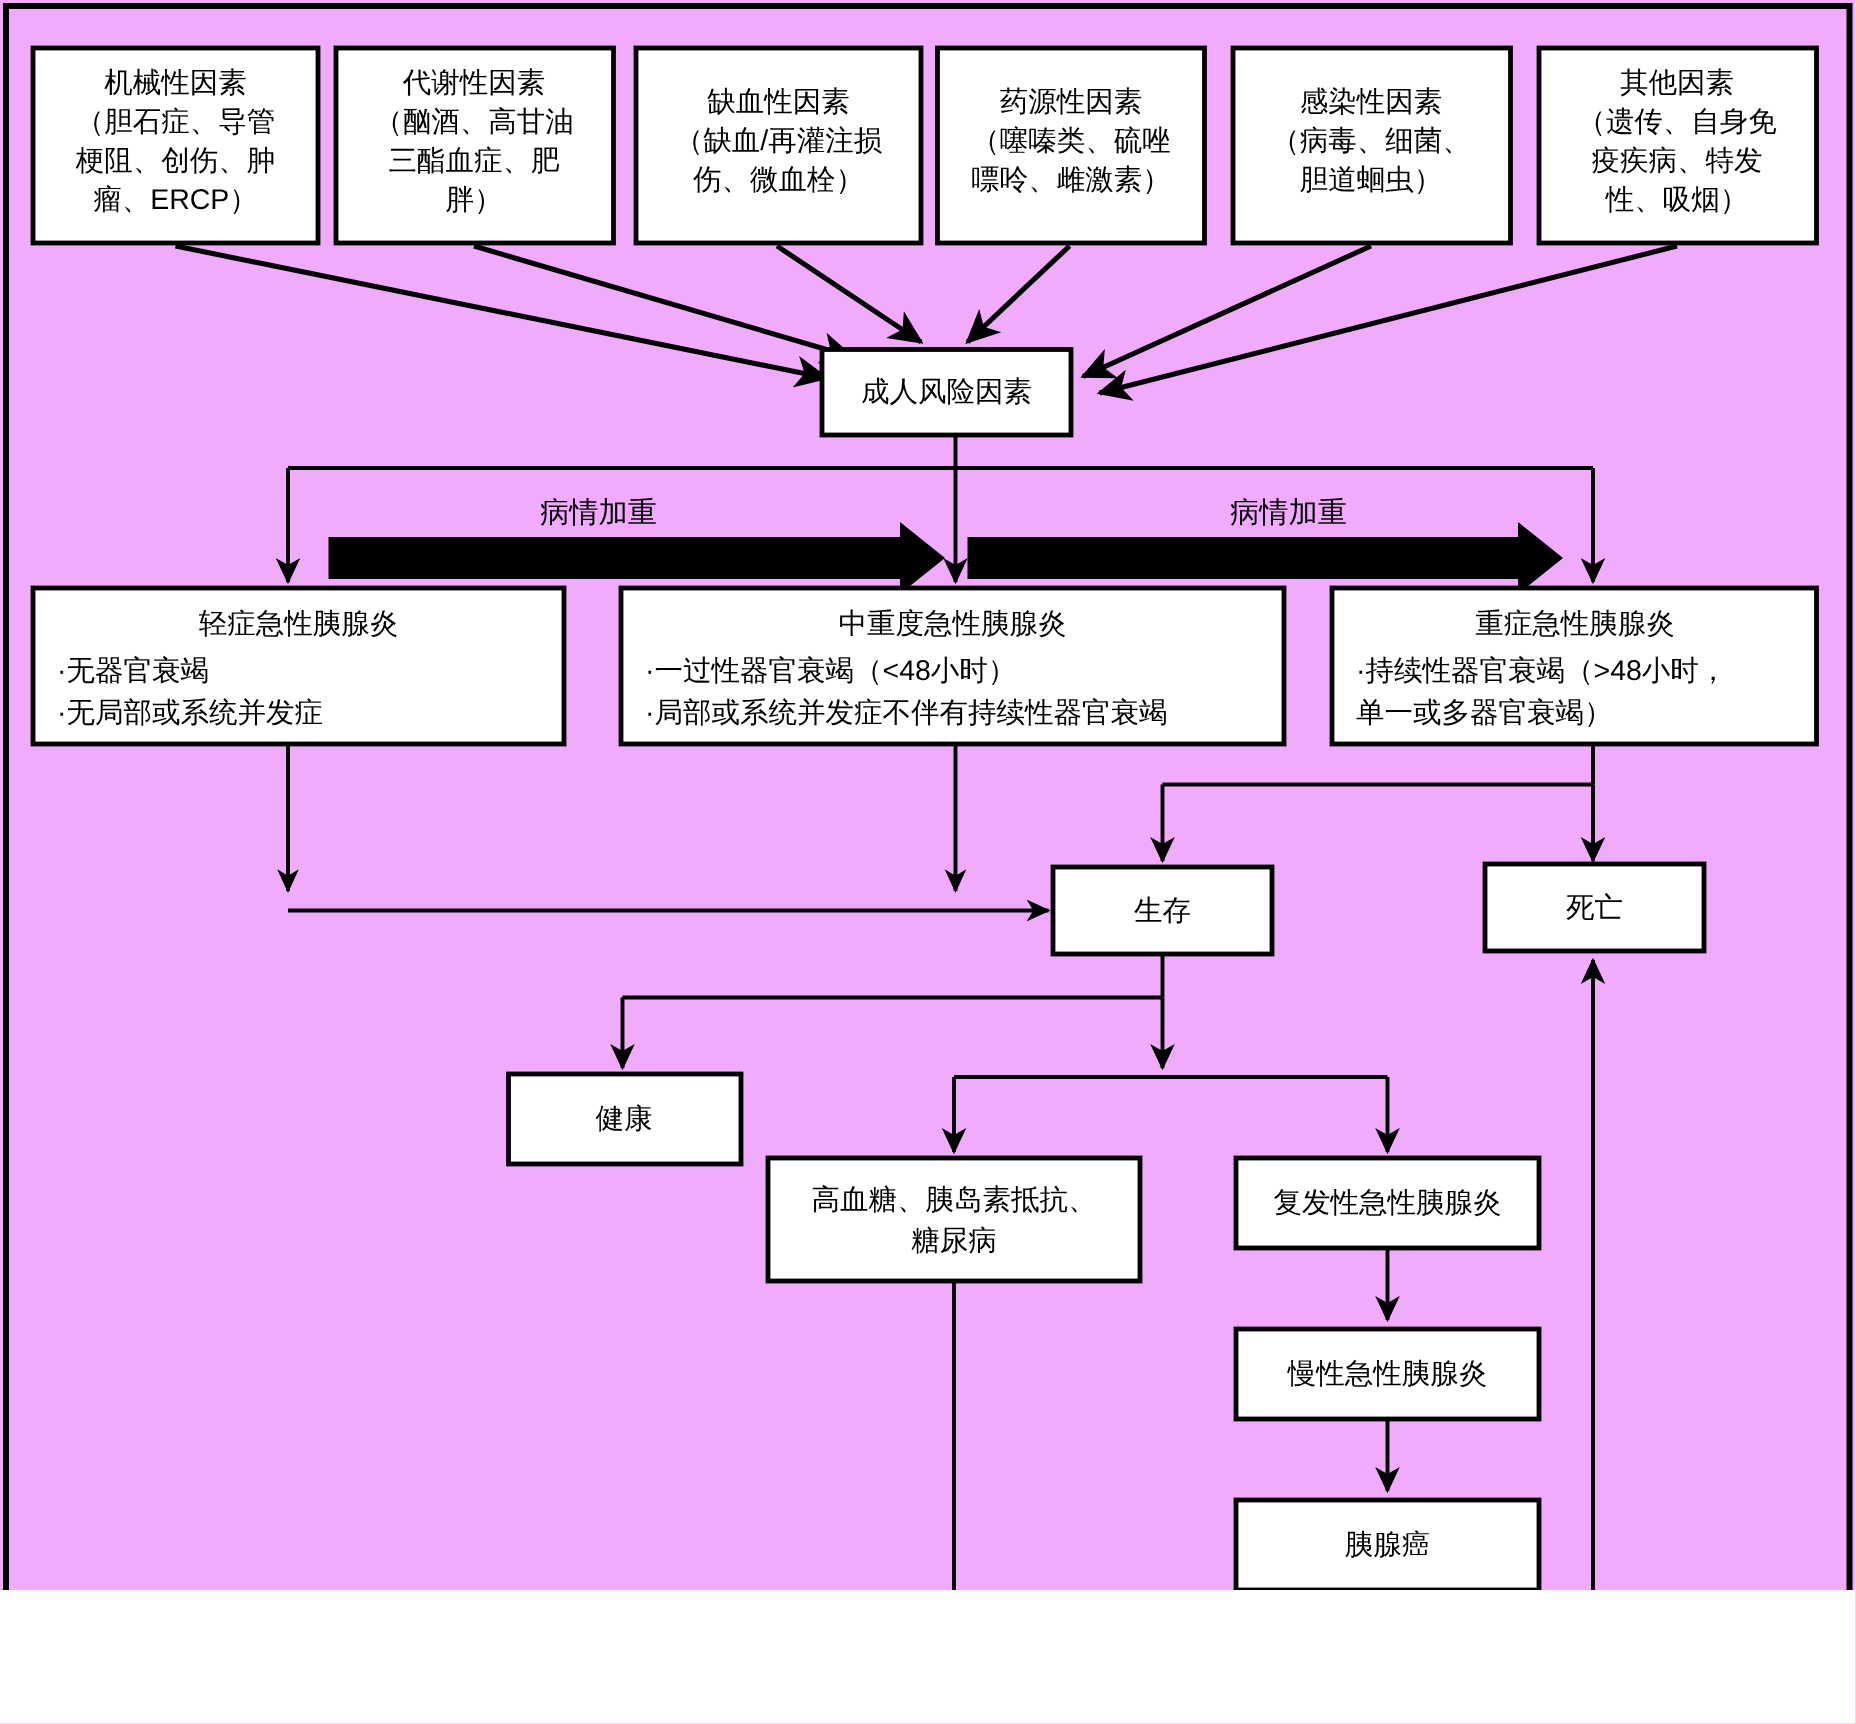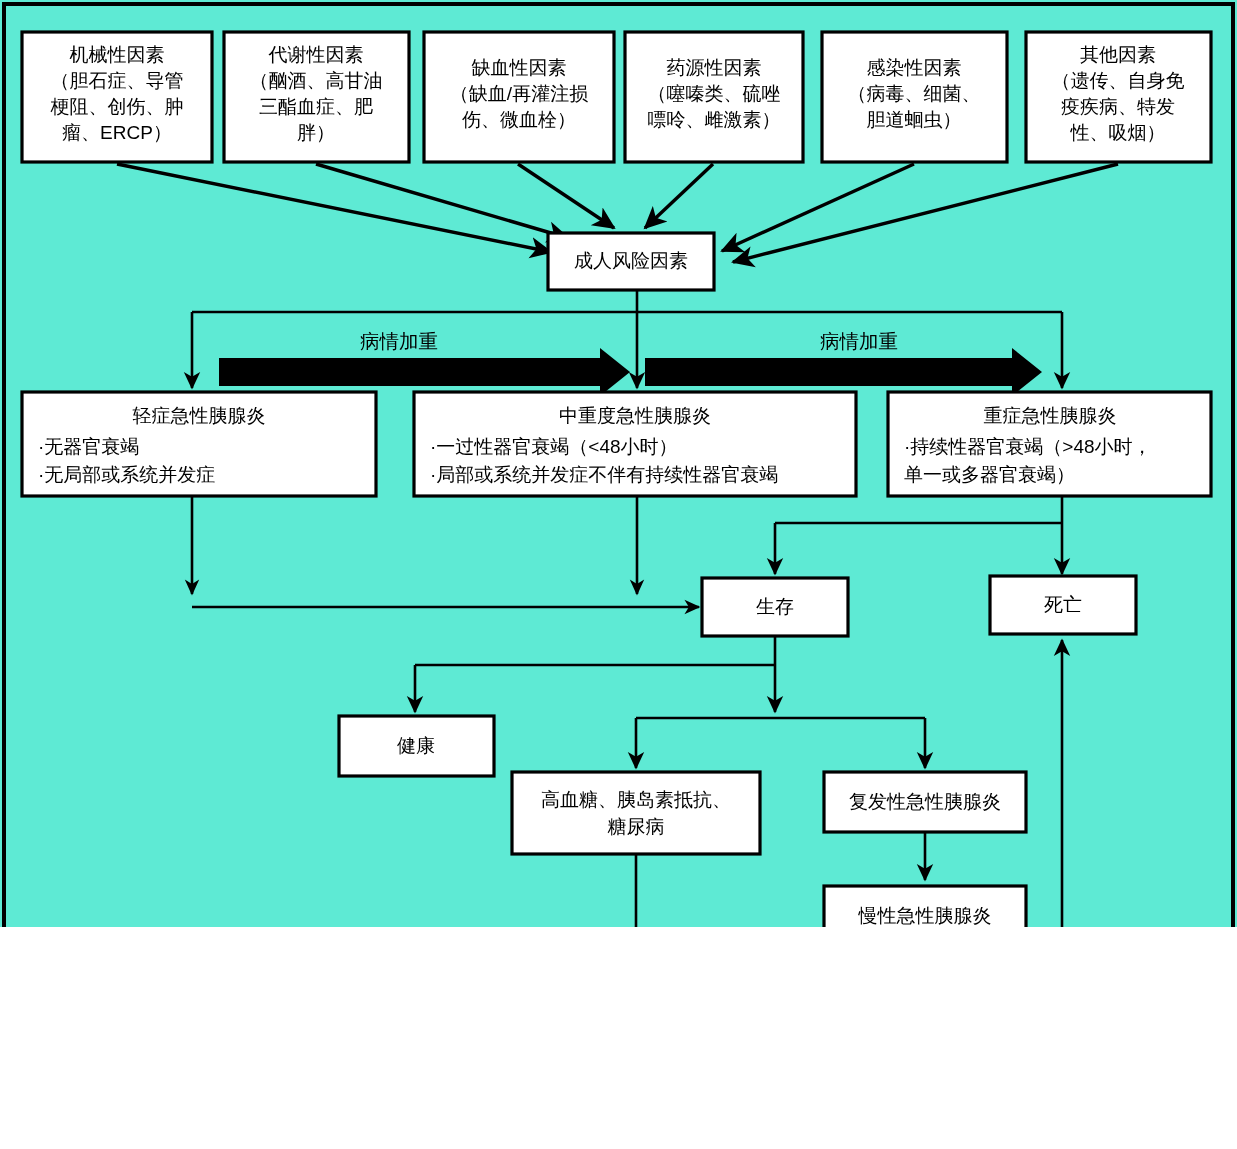--- a/index.html
+++ b/index.html
@@ -6,22 +6,22 @@
     margin: 0;
     padding: 0;
     background: #ffffff;
   }
   body {
     font-family: "Liberation Sans", "DejaVu Sans", sans-serif;
   }
   #figure-root {
     position: relative;
     width: 1237px;
-    height: 927px;
-    background: #5eead4;
+    height: 1060px;
+    background: #f0abfc;
     overflow: hidden;
     text-decoration: underline;
   }
   svg#flow {
     display: block;
     width: 1237px;
     height: 1149px;
   }
   .node-rect {
     fill: #ffffff;

